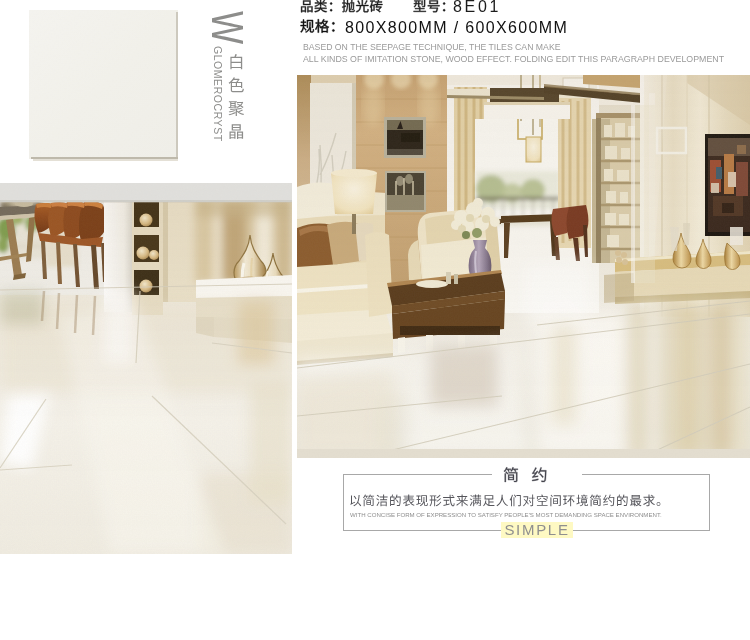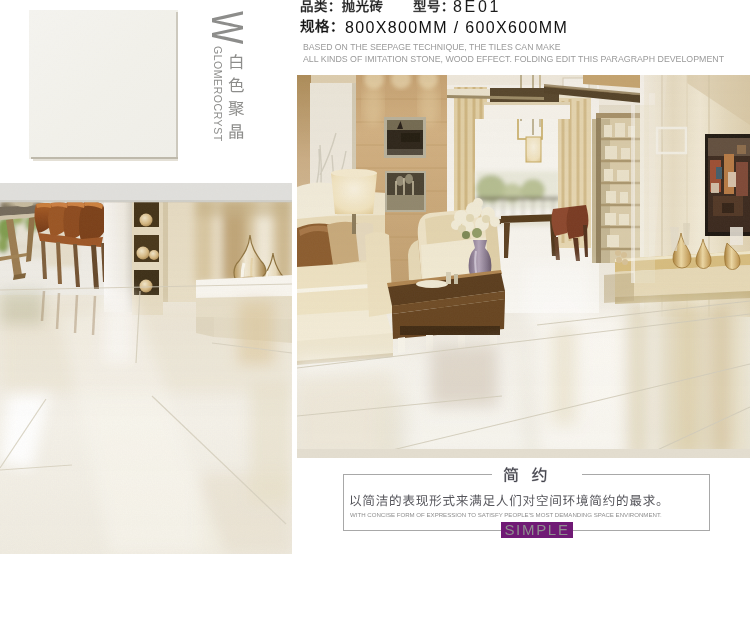--- a/index.html
+++ b/index.html
@@ -644,15 +644,15 @@
       <path d="M241.6 5.5V12.2H242.6V5.5ZM242.2 4.4C242.7 4.9 243.3 5.6 243.6 6L244.4 5.5C244.1 5 243.4 4.4 242.9 3.9ZM244.3 6.3V10.7H249V6.3ZM242.9 0.6C242.5 1.8 241.8 2.9 240.9 3.7C241.1 3.8 241.5 4 241.7 4.2C242.2 3.7 242.6 3.2 243 2.5H243.8C244 3 244.3 3.7 244.5 4.1L245.3 3.7C245.2 3.4 244.9 2.9 244.7 2.5H246.5V1.7H243.4C243.6 1.4 243.7 1.1 243.8 0.8ZM247.8 0.6C247.5 1.7 246.9 2.7 246.2 3.4C246.4 3.5 246.8 3.8 247 3.9C247.3 3.6 247.7 3.1 248 2.5H249C249.3 3.1 249.7 3.7 249.9 4.1L250.7 3.8C250.5 3.4 250.3 3 250 2.5H252V1.7H248.4C248.5 1.4 248.6 1.1 248.7 0.8ZM248.1 8.8V10H245.2V8.8ZM245.2 7.1H248.1V8.1H245.2ZM244.7 4.4V5.3H250.6V11.1C250.6 11.3 250.6 11.3 250.4 11.3C250.2 11.3 249.5 11.3 248.8 11.3C248.9 11.5 249.1 11.9 249.1 12.1C250.1 12.1 250.7 12.1 251.1 12C251.5 11.8 251.6 11.6 251.6 11.1V4.4Z" fill="#55555b"></path>
       <path d="M254.2 10.5 254.3 11.5C255.6 11.2 257.3 10.8 259 10.5L259 9.7C257.2 10 255.4 10.3 254.2 10.5ZM259.9 6C260.8 6.8 261.9 7.9 262.4 8.7L263.1 8.1C262.6 7.3 261.5 6.2 260.6 5.4ZM254.4 5.9C254.6 5.8 254.9 5.7 256.6 5.5C256 6.3 255.4 7 255.2 7.2C254.8 7.7 254.5 8 254.2 8C254.3 8.3 254.5 8.7 254.5 8.9C254.8 8.7 255.3 8.6 258.9 8C258.8 7.8 258.8 7.5 258.8 7.2L255.8 7.7C256.9 6.6 257.9 5.2 258.8 3.8L258 3.3C257.7 3.8 257.4 4.2 257.1 4.7L255.4 4.8C256.2 3.8 257 2.4 257.6 1L256.7 0.7C256.2 2.2 255.2 3.8 254.9 4.2C254.6 4.6 254.3 4.9 254.1 5C254.2 5.2 254.4 5.7 254.4 5.9ZM260.8 0.6C260.4 2.3 259.7 4 258.8 5.1C259 5.3 259.4 5.5 259.6 5.7C260 5.2 260.3 4.5 260.6 3.8H264.3C264.2 8.8 264 10.7 263.7 11.1C263.5 11.2 263.4 11.3 263.1 11.3C262.8 11.3 262.1 11.3 261.3 11.2C261.5 11.5 261.6 11.8 261.6 12.1C262.3 12.2 263.1 12.2 263.5 12.1C263.9 12.1 264.2 12 264.5 11.6C265 11 265.1 9.1 265.3 3.4C265.3 3.3 265.3 2.9 265.3 2.9H261C261.3 2.3 261.5 1.5 261.7 0.8Z" fill="#55555b"></path>
       <path d="M274 5.9C274.6 6.8 275.5 8 275.9 8.8L276.7 8.3C276.3 7.6 275.4 6.3 274.7 5.5ZM270 0.6C269.9 1.2 269.7 2 269.5 2.6H268.1V11.9H269V10.9H272.5V2.6H270.4C270.6 2.1 270.8 1.4 271 0.8ZM269 3.5H271.6V6.1H269ZM269 10V7H271.6V10ZM274.5 0.6C274.1 2.3 273.5 4 272.6 5.2C272.8 5.3 273.2 5.6 273.4 5.7C273.8 5.1 274.2 4.3 274.6 3.5H277.8C277.6 8.5 277.4 10.5 277 10.9C276.9 11.1 276.7 11.1 276.5 11.1C276.2 11.1 275.4 11.1 274.6 11C274.8 11.3 274.9 11.7 274.9 11.9C275.6 12 276.4 12 276.8 12C277.3 11.9 277.5 11.8 277.8 11.4C278.3 10.8 278.5 8.9 278.7 3.1C278.7 3 278.7 2.6 278.7 2.6H274.9C275.1 2 275.3 1.4 275.4 0.8Z" fill="#55555b"></path>
       <path d="M283.5 3.2H289.8V4.1H283.5ZM283.5 1.7H289.8V2.6H283.5ZM282.6 1V4.8H290.8V1ZM285.3 6.3V7.1H283V6.3ZM280.9 10.7 281 11.5 285.3 11V12.2H286.2V10.9L286.9 10.8V10L286.2 10.1V6.3H292.3V5.5H281V6.3H282.2V10.5ZM286.7 7V7.8H287.5L287.2 7.9C287.6 8.8 288.1 9.6 288.8 10.3C288.1 10.8 287.3 11.2 286.5 11.5C286.7 11.6 286.9 12 287 12.2C287.9 11.9 288.7 11.4 289.4 10.9C290.1 11.5 291 11.9 291.9 12.2C292.1 11.9 292.3 11.6 292.5 11.4C291.6 11.2 290.8 10.8 290.1 10.3C290.9 9.5 291.6 8.5 291.9 7.2L291.4 7L291.2 7ZM288.1 7.8H290.8C290.5 8.6 290 9.2 289.4 9.8C288.9 9.2 288.4 8.6 288.1 7.8ZM285.3 7.8V8.7H283V7.8ZM285.3 9.4V10.2L283 10.5V9.4Z" fill="#55555b"></path>
       <path d="M295.2 4.9C296 5.6 296.9 6.6 297.3 7.3L298 6.7C297.6 6.1 296.7 5.1 295.9 4.4ZM294.2 10.1 294.8 10.9C296.1 10.2 297.9 9.2 299.5 8.2V10.9C299.5 11.2 299.4 11.2 299.2 11.3C298.9 11.3 298.1 11.3 297.2 11.2C297.4 11.5 297.5 12 297.6 12.2C298.7 12.2 299.4 12.2 299.9 12C300.3 11.9 300.5 11.6 300.5 10.9V5.9C301.5 8.2 303.1 10.2 305.2 11.1C305.3 10.9 305.7 10.5 305.9 10.3C304.5 9.7 303.3 8.7 302.4 7.4C303.2 6.7 304.2 5.7 305 4.8L304.2 4.2C303.6 5 302.7 6 301.9 6.7C301.3 5.8 300.8 4.8 300.5 3.8V3.7H305.5V2.7H304L304.5 2.1C304 1.7 303 1.1 302.2 0.7L301.6 1.3C302.4 1.7 303.3 2.3 303.9 2.7H300.5V0.6H299.5V2.7H294.5V3.7H299.5V7.2C297.6 8.3 295.5 9.4 294.2 10.1Z" fill="#55555b"></path>
       <path d="M309.5 8.1C308.4 8.1 307.6 9 307.6 10C307.6 11.1 308.4 12 309.5 12C310.6 12 311.4 11.1 311.4 10C311.4 9 310.6 8.1 309.5 8.1ZM309.5 11.3C308.8 11.3 308.2 10.8 308.2 10C308.2 9.3 308.8 8.8 309.5 8.8C310.2 8.8 310.8 9.3 310.8 10C310.8 10.8 310.2 11.3 309.5 11.3Z" fill="#55555b"></path>
     </svg>
 
 <div class="abs" style="left:350px;top:510.5px;font-size:6.1px;color:#8e8e8e;letter-spacing:0;">WITH CONCISE FORM OF EXPRESSION TO SATISFY PEOPLE'S MOST DEMANDING SPACE ENVIRONMENT.</div>
 
-<div class="abs" style="left:501px;top:522px;width:72px;height:16px;background:#701a75;color:#8f8f8f;
+<div class="abs" style="left:501px;top:522px;width:72px;height:16px;background:#fef9c3;color:#8f8f8f;
 font-size:15px;letter-spacing:1.7px;text-align:center;line-height:16px;">SIMPLE</div>
 
 </div>
 </body></html>

